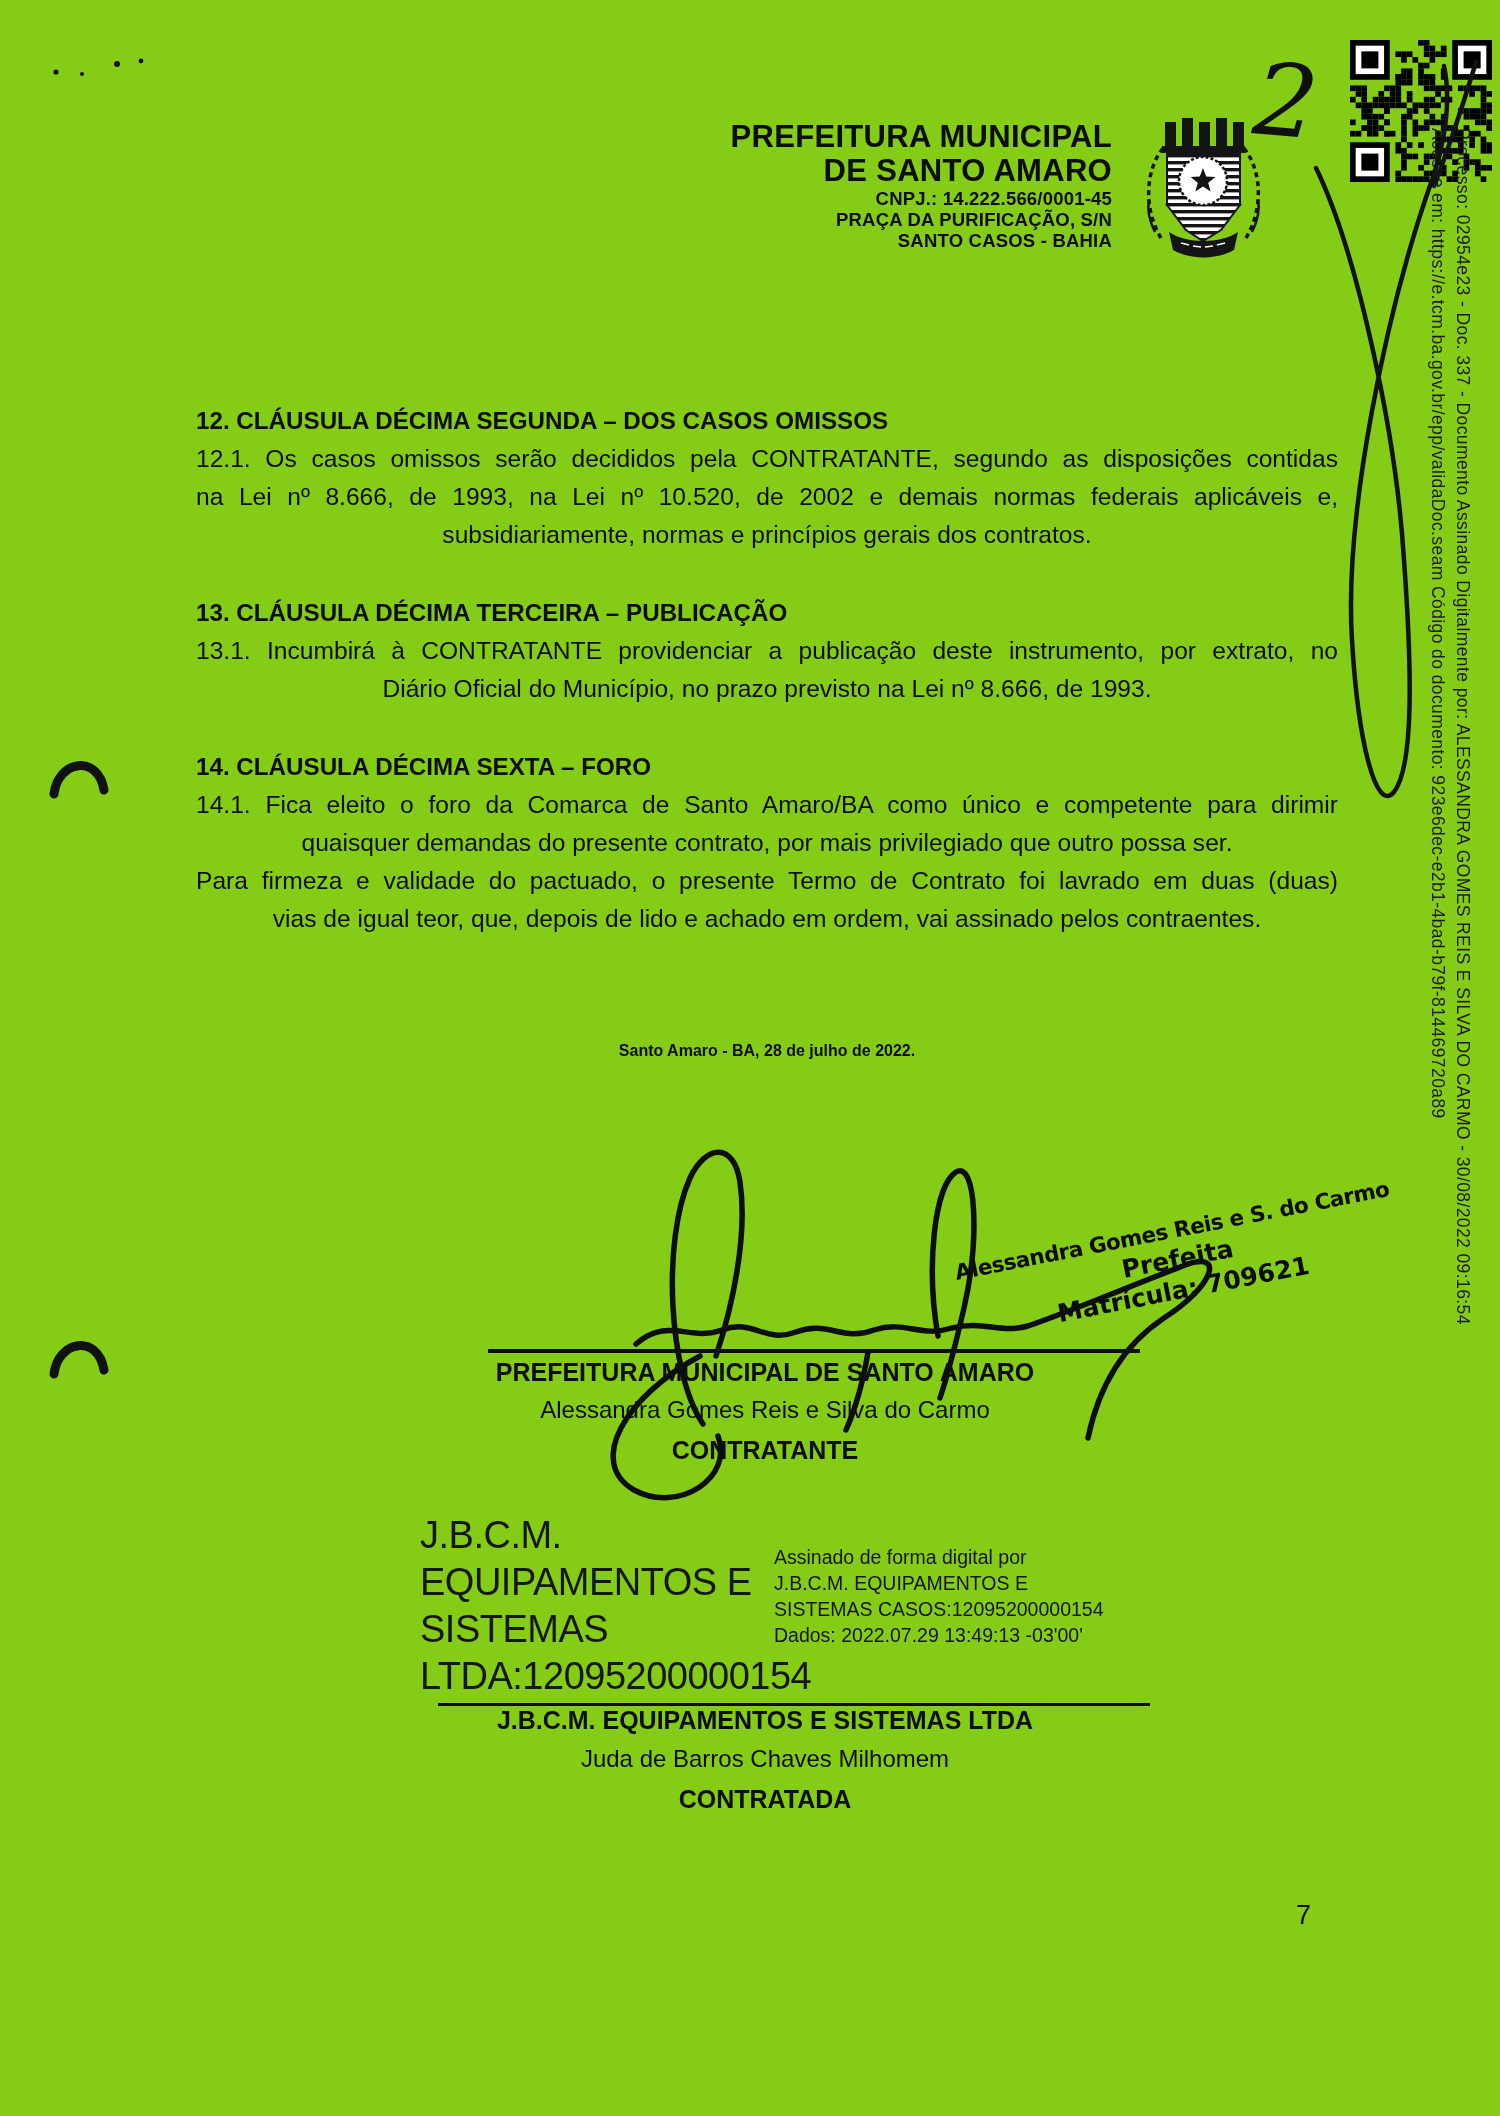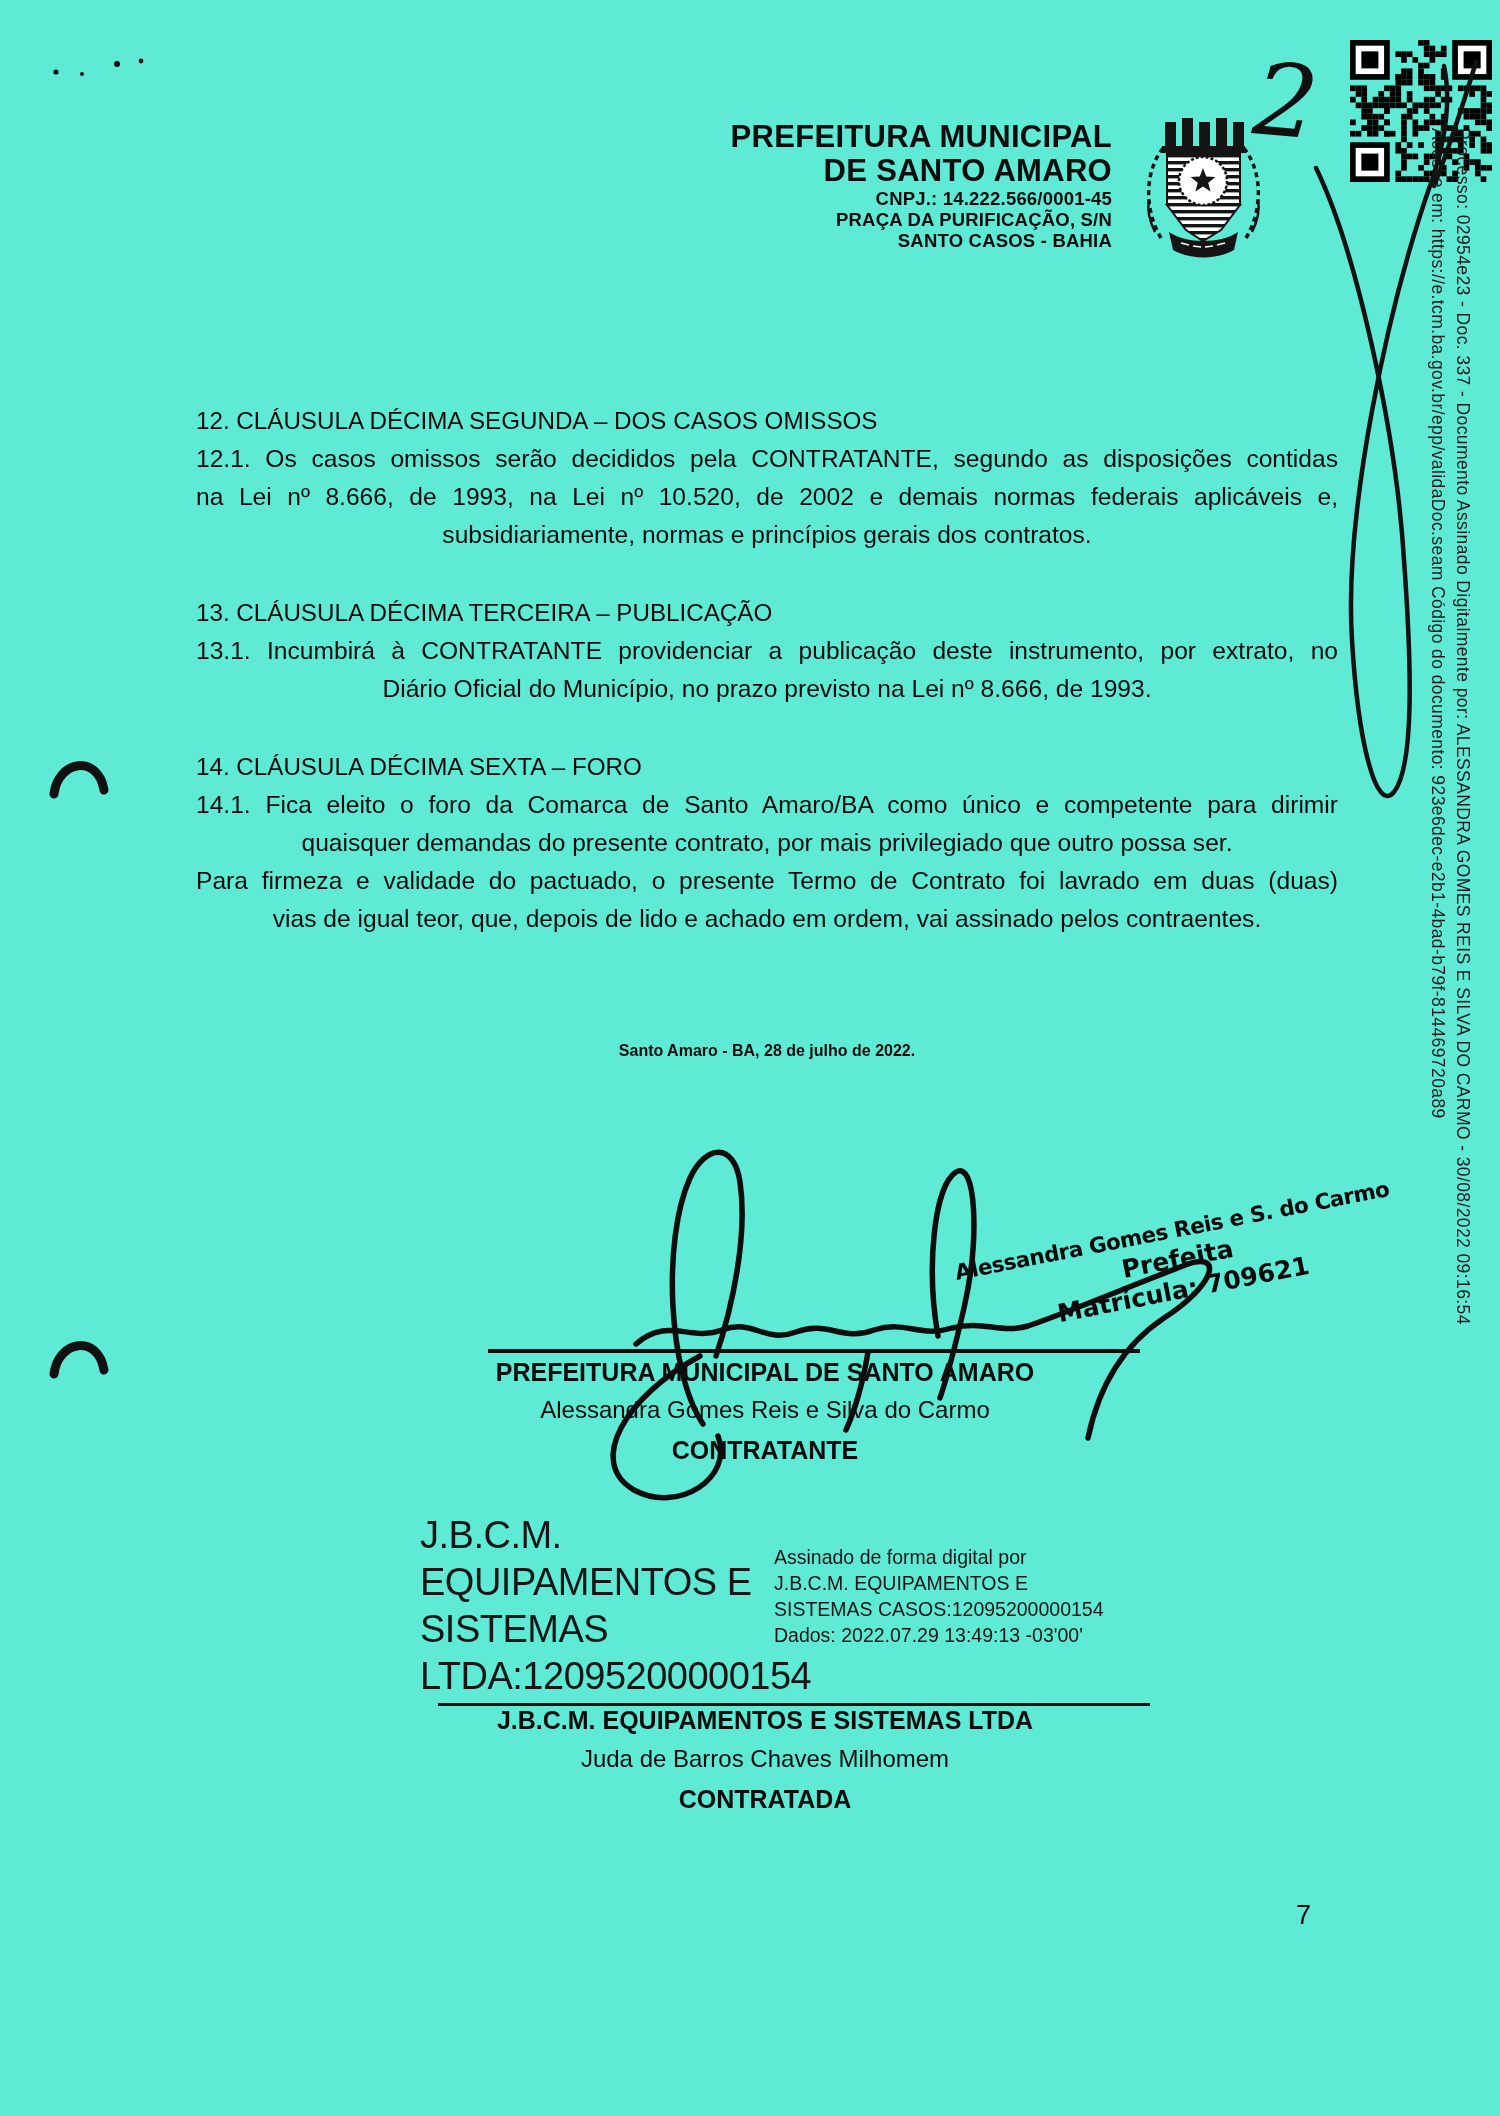--- a/index.html
+++ b/index.html
@@ -1,38 +1,38 @@
 <!DOCTYPE html>
 <html><head>
 <meta charset="utf-8">
 <style>
   *{box-sizing:border-box}
   html,body{margin:0;padding:0;background:#fff}
-  .page{position:relative;width:1500px;height:2116px;background:#5eead4;
+  .page{position:relative;width:1500px;height:2116px;background:#84cc16;
         font-family:"Liberation Sans",sans-serif;color:#0d0d0d;overflow:hidden}
   .abs{position:absolute}
 
   
   .org-block{top:120px;left:560px;width:552px;text-align:right;font-weight:bold}
   .org-title{font-size:31px;line-height:34px;letter-spacing:.3px}
   .org-sub{font-size:18.5px;line-height:21px;letter-spacing:.2px}
   .seal{left:1141px;top:112px}
   .qr{left:1350px;top:40px}
   .hand2{left:1254px;top:52px;font-family:"DejaVu Serif",serif;font-style:italic;
          font-size:100px;transform:rotate(5deg);color:#101010;line-height:1}
 
   
   .vtext{writing-mode:vertical-rl;text-orientation:mixed;font-size:17.5px;color:#1c1c1c;
          white-space:nowrap;letter-spacing:.4px}
   #vt1{left:1452px;top:128px}
   #vt2{left:1427px;top:128px}
 
   
   .clauses{left:196px;top:402px;width:1142px;font-size:24.6px;line-height:38px}
-  .clause h2{font-size:24.2px;margin:0;line-height:38px;font-weight:normal}
+  .clause h2{font-size:24.2px;margin:0;line-height:38px;font-weight:bold}
   .clause + .clause{margin-top:40px}
   .jline{text-align:justify;text-align-last:justify}
   .lline{text-align:center}
 
   .dateline{left:196px;top:1042px;width:1142px;text-align:center;font-weight:bold;font-size:16px}
 
   
   .sig-center{left:330px;width:870px;text-align:center}
   #ct-org{top:1358px;font-weight:bold;font-size:25px}
   #ct-name{top:1396px;font-size:24px}

